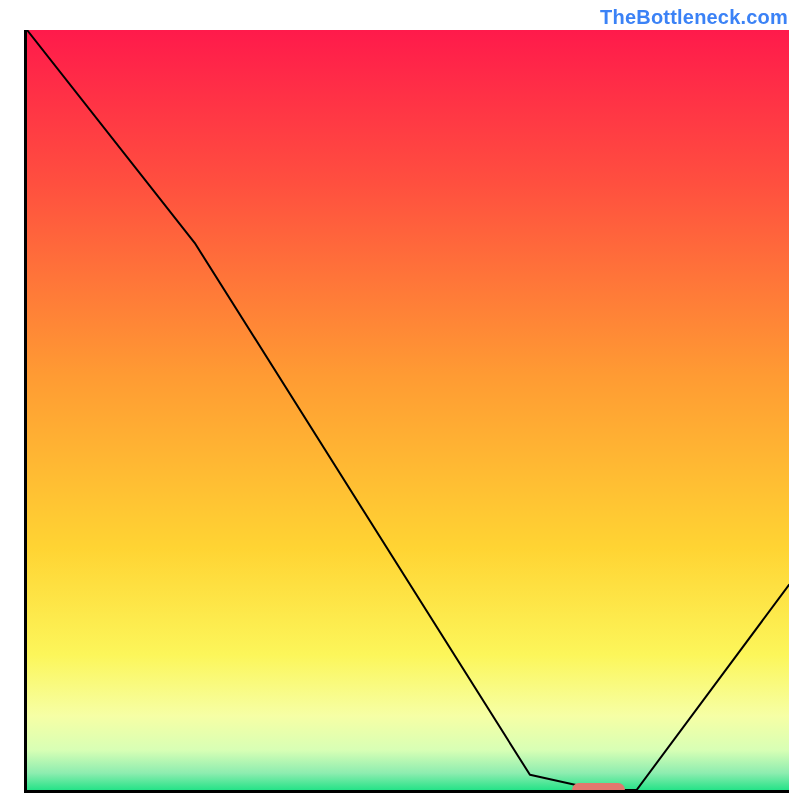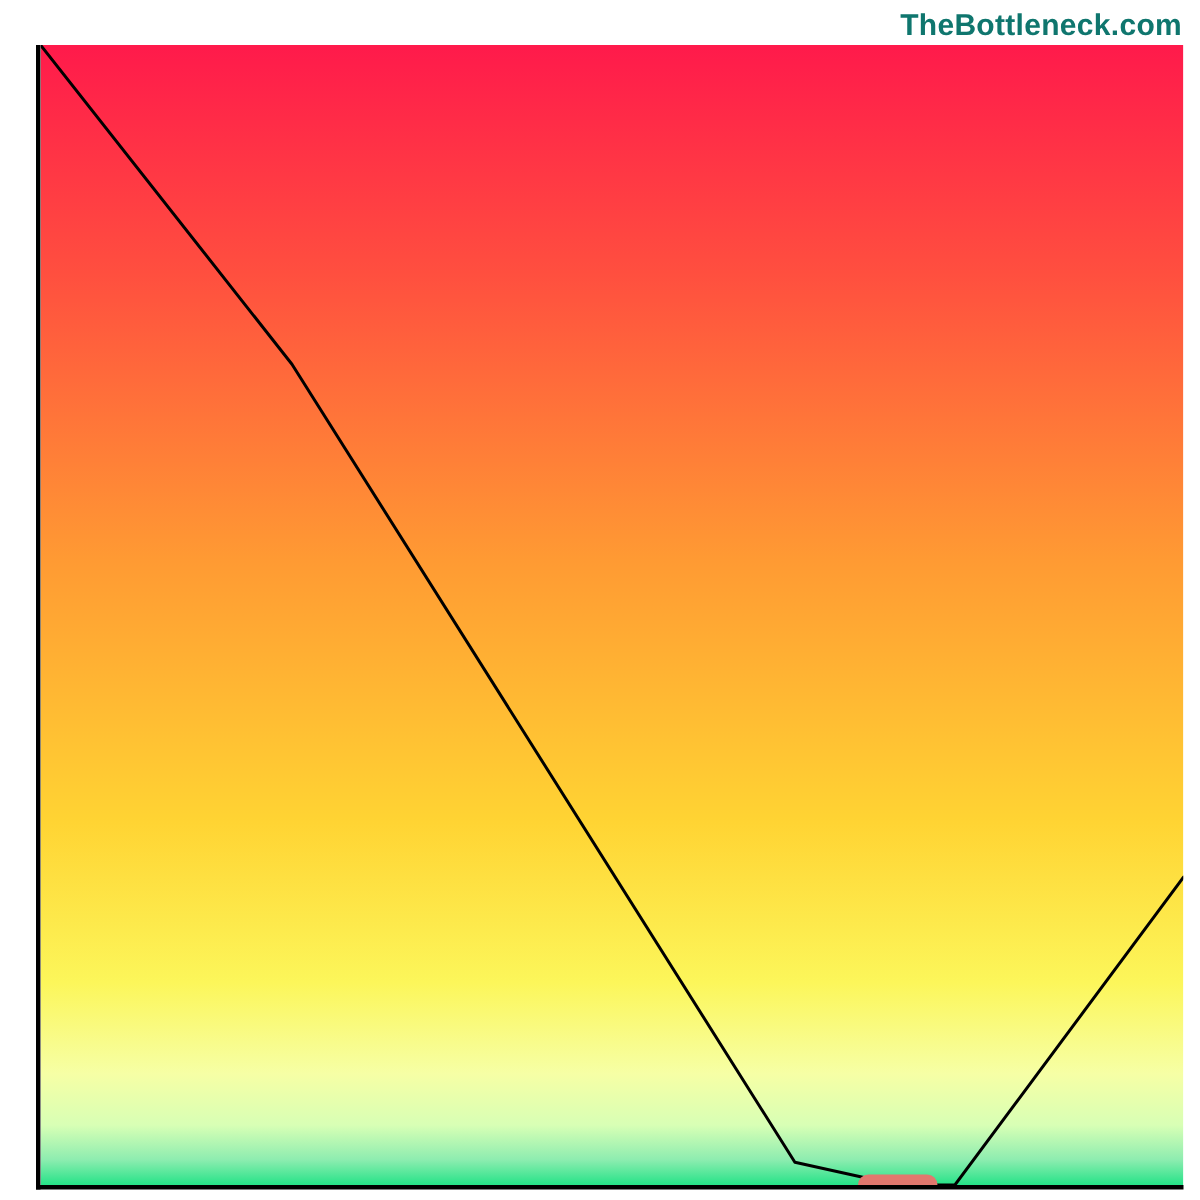--- a/index.html
+++ b/index.html
@@ -15,21 +15,21 @@
     position: relative;
     width: 800px;
     height: 800px;
   }
   .watermark {
     position: absolute;
     top: 6px;
     right: 12px;
     font-size: 20px;
     font-weight: 600;
-    color: #0f766e;
+    color: #3b82f6;
     letter-spacing: 0.2px;
   }
   .plot-area {
     position: absolute;
     left: 24px;
     top: 30px;
     width: 762px;
     height: 760px;
     border-left: 3px solid #000;
     border-bottom: 3px solid #000;

